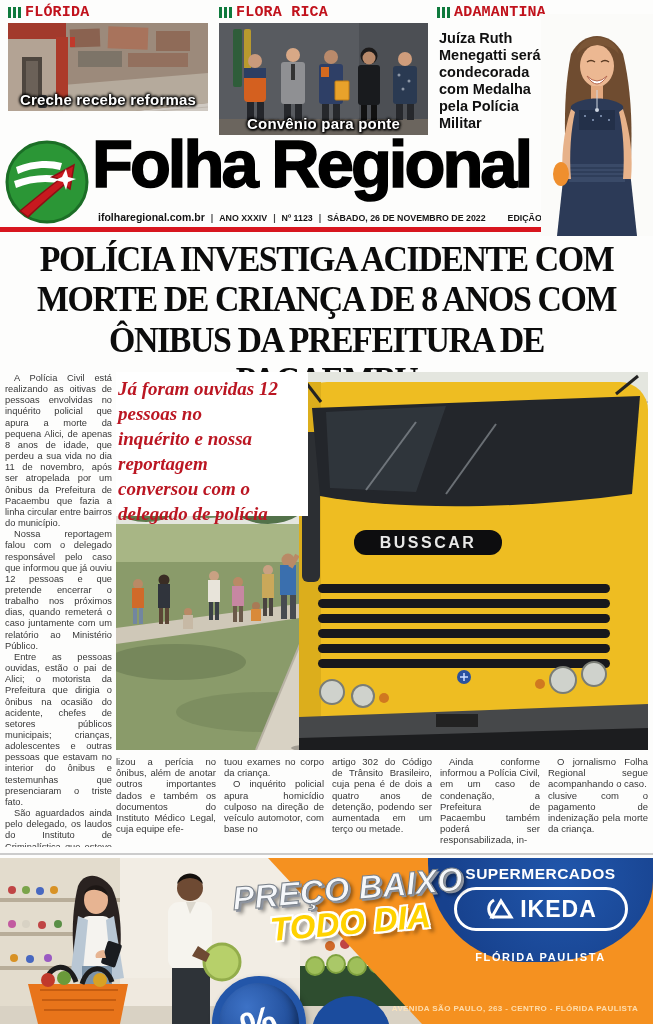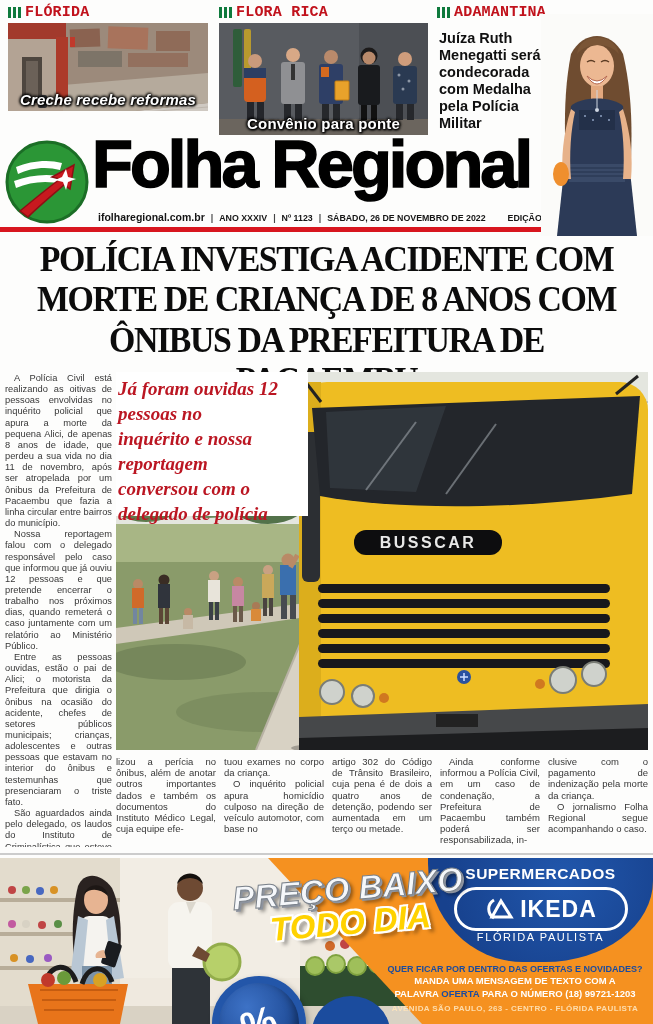--- a/index.html
+++ b/index.html
@@ -45,21 +45,21 @@
   
   .ad{background:#f59120;overflow:hidden;}
   .wedge{background:#f59120;clip-path:polygon(0% 0%,100% 0%,100% 100%,40% 100%);}
   .blob{background:radial-gradient(circle at 60% 20%,#2157ac,#17418d 75%);
     border-radius:0 0 48% 42% / 0 0 78% 95%;}
   .blob-inner{display:flex;flex-direction:column;align-items:center;padding-top:7px;color:#fff;}
   .brand-top{font-size:15.5px;font-weight:900;letter-spacing:.5px;}
   .ikeda-pill{margin-top:4px;display:flex;align-items:center;justify-content:center;gap:6px;
     width:168px;height:38px;border:3px solid #fff;border-radius:22px;}
   .ikeda-name{font-size:23px;font-weight:900;letter-spacing:1px;color:#fff;}
-  .brand-city{margin-top:0;font-size:11px;font-weight:400;letter-spacing:1.6px;}
+  .brand-city{margin-top:20px;font-size:11px;font-weight:700;letter-spacing:1.6px;}
   .slogan{transform:rotate(-5deg);text-align:center;font-style:italic;font-weight:900;
     font-family:"Liberation Sans",sans-serif;white-space:nowrap;}
   .slogan .l1{font-size:33px;color:#f5f7fa;-webkit-text-stroke:1px #798089;
     text-shadow:2px 2px 0 #8d939e,4px 4px 4px rgba(0,0,0,.45);}
   .slogan .l2{font-size:33px;margin-top:-4px;color:#ffd200;
     text-shadow:-2px -2px 0 #fff,2px -2px 0 #fff,-2px 2px 0 #fff,2px 2px 0 #fff,5px 5px 4px rgba(0,0,0,.35);}
   .cta{text-align:center;font-weight:900;line-height:1.35;}
   .cta .c1{color:#1b4c9e;font-size:9px;}
   .cta .c2{color:#fff;font-size:9.5px;}
   .cta .kw{color:#1b4c9e;}
@@ -80,21 +80,21 @@
 
   <div class="abs" style="left:8px;top:4px;width:200px;height:131px;">
     <div class="sec-head">
       <span class="bars">
           <i></i>
           <i></i>
           <i></i>
         </span>
       <span>FLÓRIDA</span>
     </div>
-    <div class="abs topphoto" style="left:0;top:19px;width:200px;height:88px;font-style:italic;">
+    <div class="abs topphoto" style="left:0;top:19px;width:200px;height:88px;">
       <svg width="200" height="113" viewBox="0 0 200 113">
         <rect width="200" height="113" fill="#cfc9c2"></rect>
         <polygon points="55,0 200,0 200,80 55,96" fill="#9c8a7b"></polygon>
         <rect x="62" y="6" width="30" height="18" fill="#8a6250" transform="rotate(-2 77 15)"></rect>
         <rect x="100" y="4" width="40" height="22" fill="#a8735c" transform="rotate(2 120 15)"></rect>
         <rect x="148" y="8" width="34" height="20" fill="#8f6b58"></rect>
         <rect x="70" y="28" width="44" height="16" fill="#7d7468"></rect>
         <rect x="120" y="30" width="60" height="14" fill="#93705e"></rect>
         <polygon points="55,62 200,50 200,80 55,96" fill="#b5aa9c"></polygon>
         <rect x="0" y="0" width="55" height="96" fill="#b3a394"></rect>
@@ -347,22 +347,22 @@
     <p style="text-indent:0;">tuou exames no corpo da criança.</p>
     <p>O inquérito policial apura homicídio culposo na direção de veículo automotor, com base no</p>
   </div>
   <div class="abs bot-col" style="left:332px;top:756px;width:100px;height:94px;">
     <p style="text-indent:0;">artigo 302 do Código de Trânsito Brasileiro, cuja pena é de dois a quatro anos de detenção, podendo ser aumentada em um terço ou metade.</p>
   </div>
   <div class="abs bot-col" style="left:440px;top:756px;width:100px;height:94px;">
     <p>Ainda conforme informou a Polícia Civil, em um caso de condenação, a Prefeitura de Pacaembu também poderá ser responsabilizada, in-</p>
   </div>
   <div class="abs bot-col" style="left:548px;top:756px;width:100px;height:94px;">
+    <p>O jornalismo Folha Regional segue acompanhando o caso.</p>
     <p style="text-indent:0;">clusive com o pagamento de indenização pela morte da criança.</p>
-    <p>O jornalismo Folha Regional segue acompanhando o caso.</p>
   </div>
 
   <div class="abs sep-line" style="left:0;top:853px;width:653px;height:2px;"></div>
 
   <div class="abs ad" style="left:0;top:858px;width:653px;height:166px;">
 
     <svg class="abs" style="left:0;top:0;" width="450" height="166" viewBox="0 0 450 166">
       <rect width="450" height="166" fill="#efe9df"></rect>
       <rect x="0" y="0" width="120" height="166" fill="#e3dccd"></rect>
       <rect x="0" y="40" width="120" height="4" fill="#b8ad99"></rect>
@@ -440,25 +440,20 @@
         </div>
         <div class="brand-city">FLÓRIDA PAULISTA</div>
       </div>
     </div>
 
     <div class="abs slogan" style="left:228px;top:12px;width:242px;">
       <div class="l1">PREÇO BAIXO</div>
       <div class="l2">TODO DIA</div>
     </div>
 
-    <div class="abs cta" style="left:382px;top:105px;width:266px;">
-      <div class="c1">QUER FICAR POR DENTRO DAS OFERTAS E NOVIDADES?</div>
-      <div class="c2">MANDA UMA MENSAGEM DE TEXTO COM A</div>
-      <div class="c2"><span>PALAVRA </span><span class="kw">OFERTA</span><span> PARA O NÚMERO (18) 99721-1203</span></div>
-    </div>
     <div class="abs ad-address" style="left:382px;top:146px;width:266px;">AVENIDA SÃO PAULO, 263 - CENTRO - FLÓRIDA PAULISTA</div>
 
     <div class="abs coin" style="left:212px;top:118px;width:80px;height:80px;">
       <span>%</span>
     </div>
     <div class="abs corner-blob" style="left:312px;top:138px;width:78px;height:72px;"></div>
   </div>
 
 </div>
 

